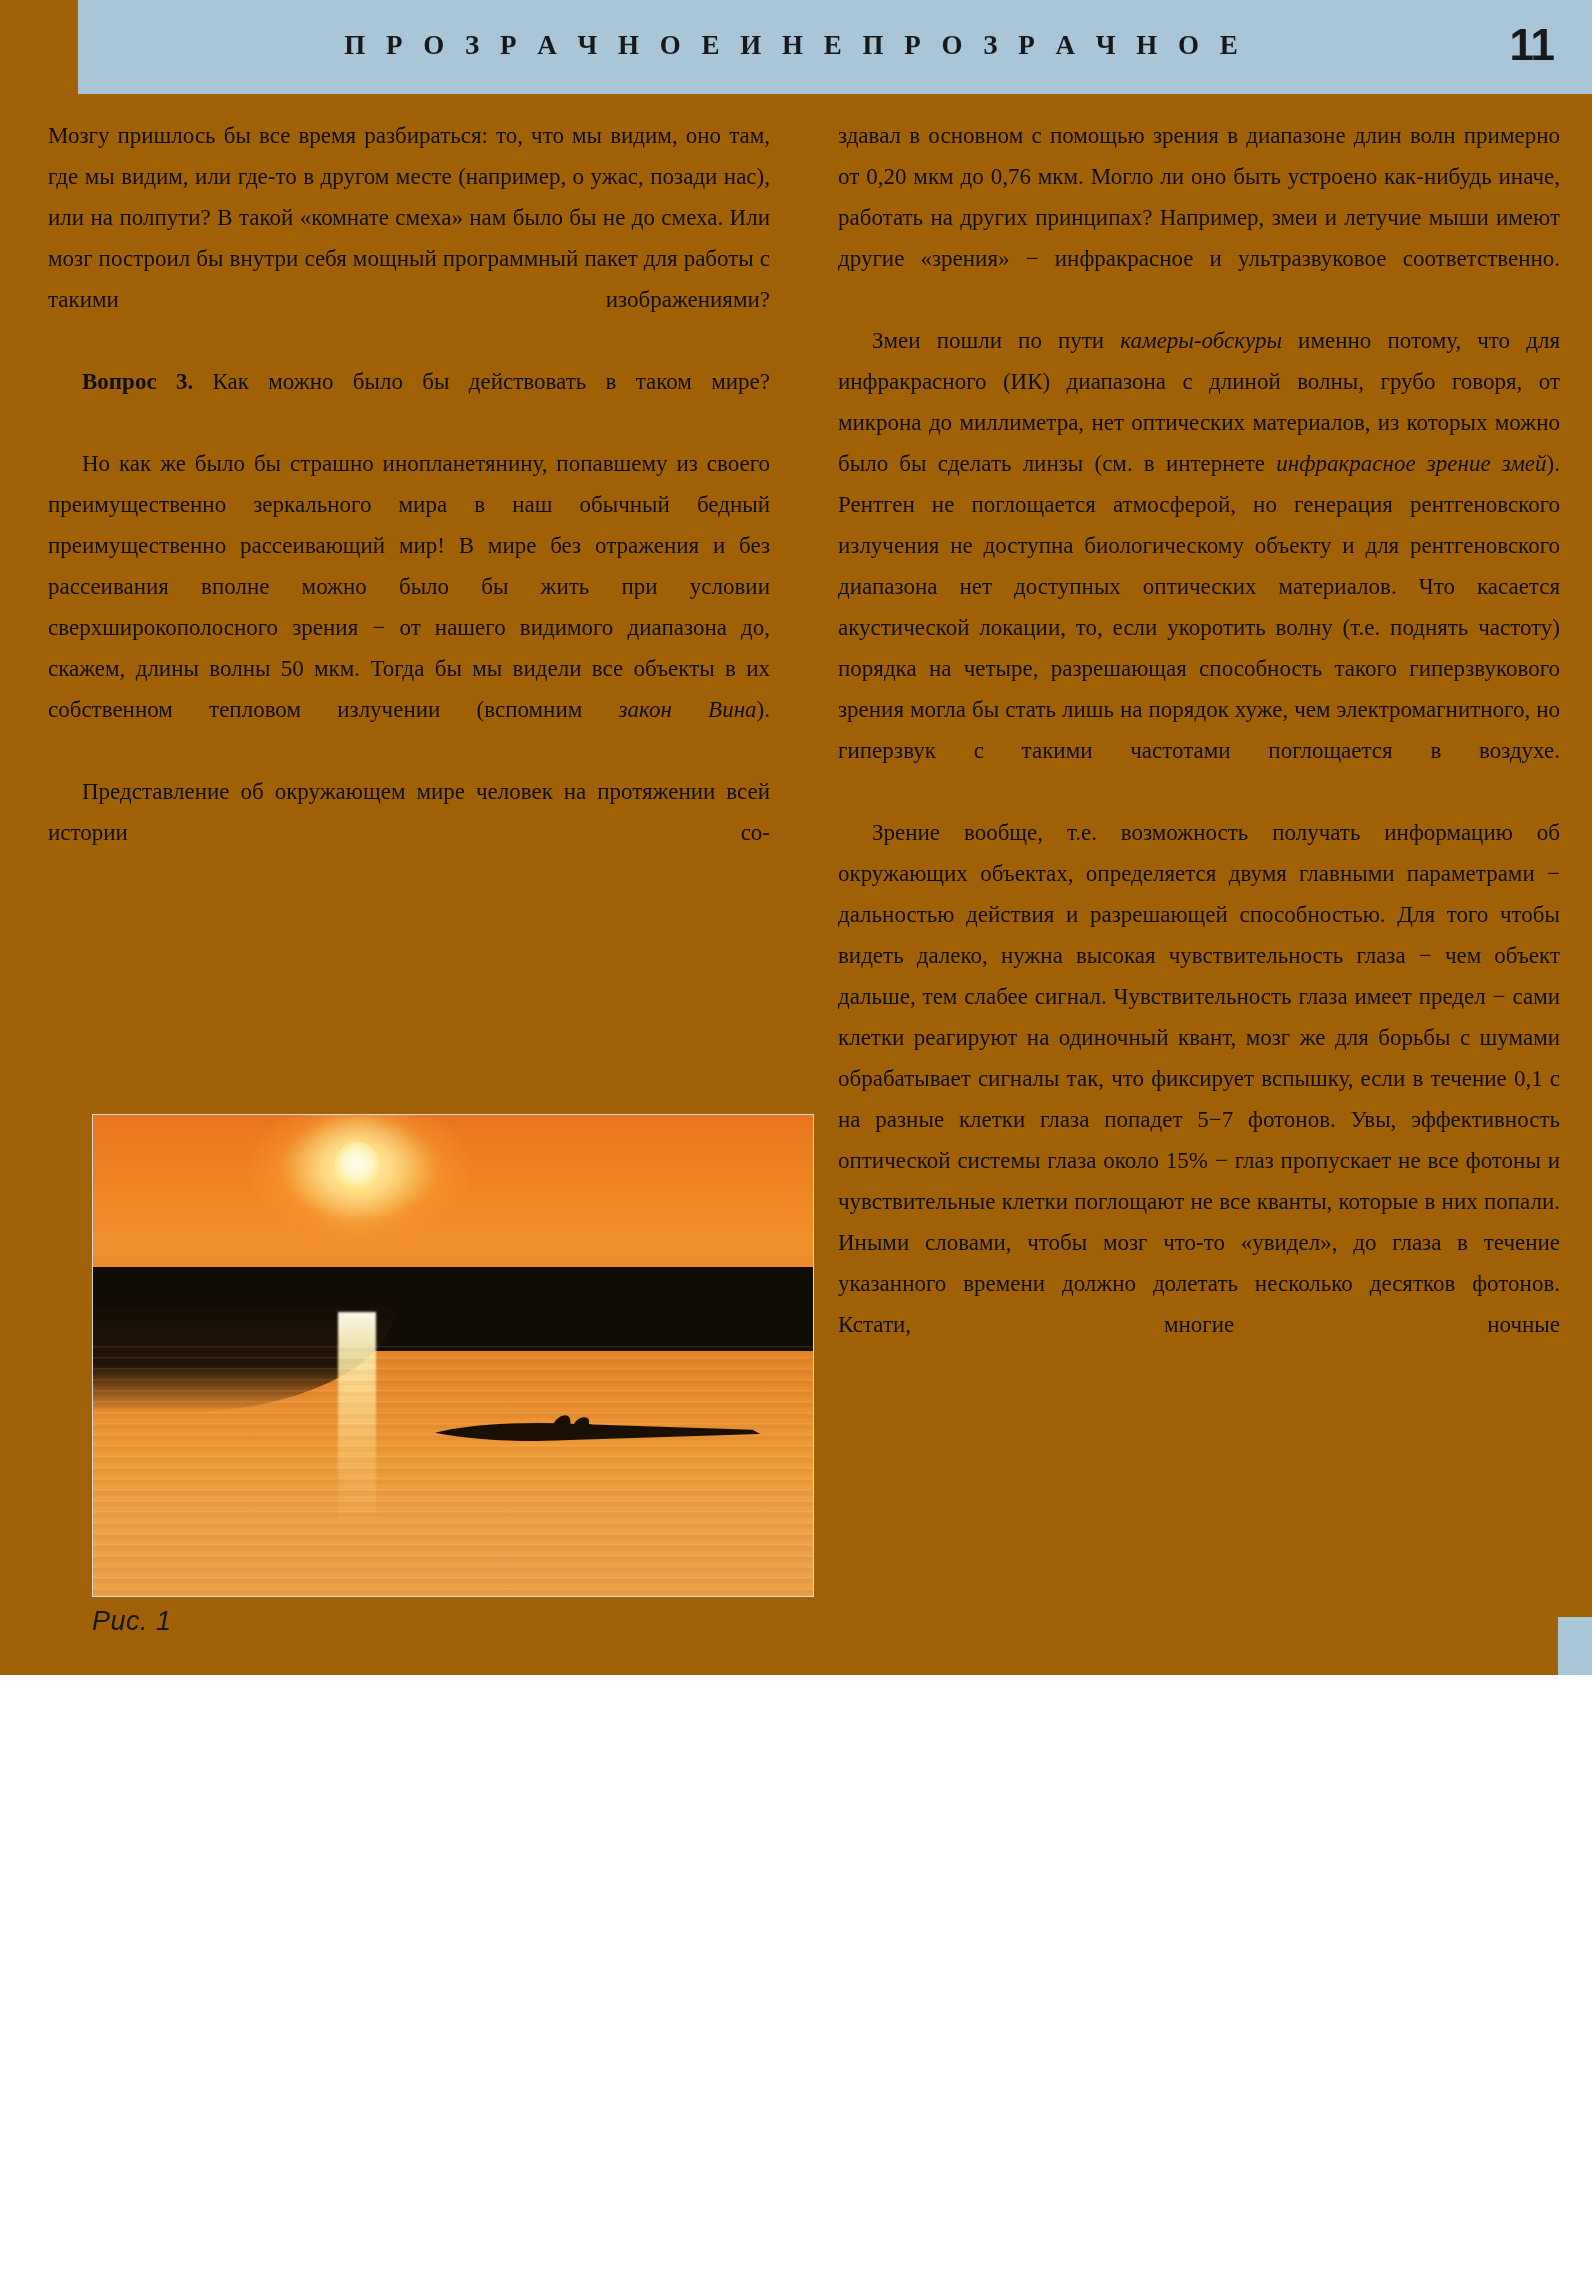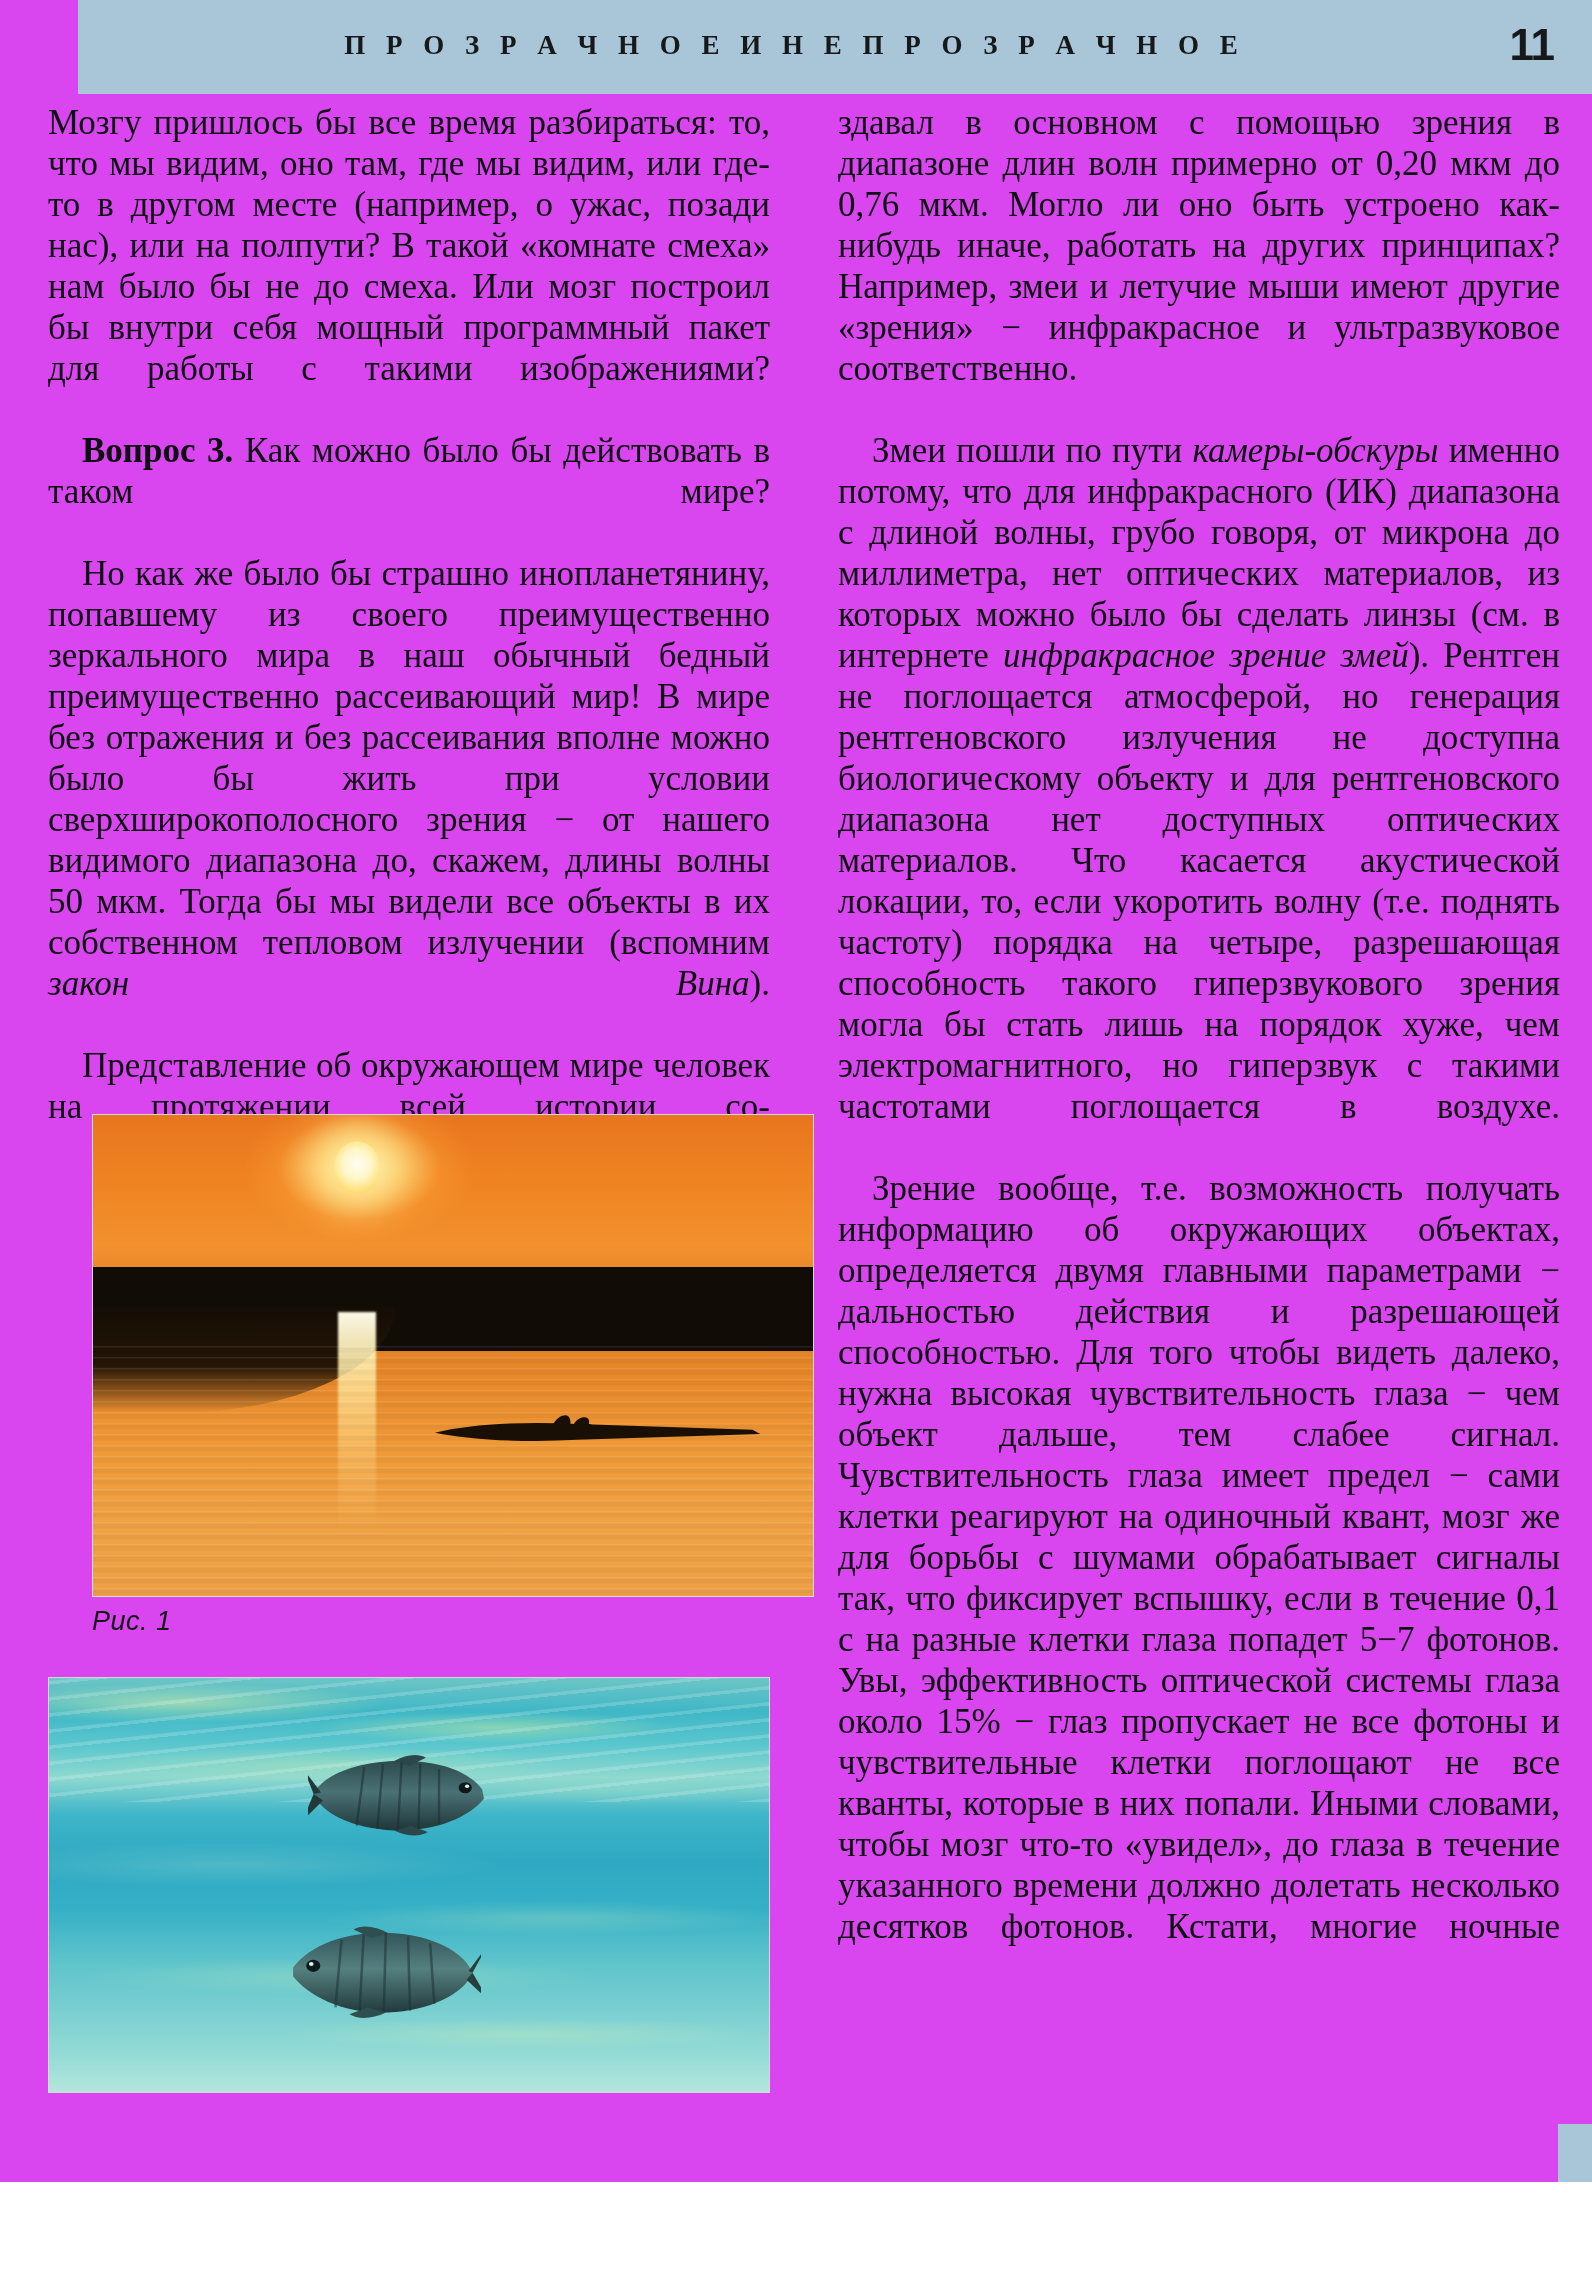--- a/index.html
+++ b/index.html
@@ -3,22 +3,22 @@
 <meta charset="utf-8">
 <style>
   html, body {
     margin: 0;
     padding: 0;
     background: #ffffff;
   }
   .page {
     position: relative;
     width: 1592px;
-    height: 2182px;
-    background: #d946ef;
+    height: 1675px;
+    background: #a16207;
     overflow: hidden;
     font-family: "Liberation Serif", "DejaVu Serif", serif;
   }
 
   
   .header-bar {
     position: absolute;
     left: 78px;
     top: 0;
     width: 1514px;
@@ -45,23 +45,23 @@
     font-family: Liberation Sans, sans-serif;
     font-size: 44px;
     font-weight: 700;
     color: #16181a;
     letter-spacing: -1px;
   }
 
   
   .col {
     position: absolute;
-    top: 102px;
+    top: 115px;
     width: 722px;
-    font-size: 35px;
+    font-size: 23px;
     line-height: 41px;
     color: #0d0f11;
     text-align: justify;
     text-justify: inter-word;
     -webkit-hyphens: none;
     hyphens: none;
   }
   .col-left  { left: 48px; }
   .col-right { left: 838px; }
 

